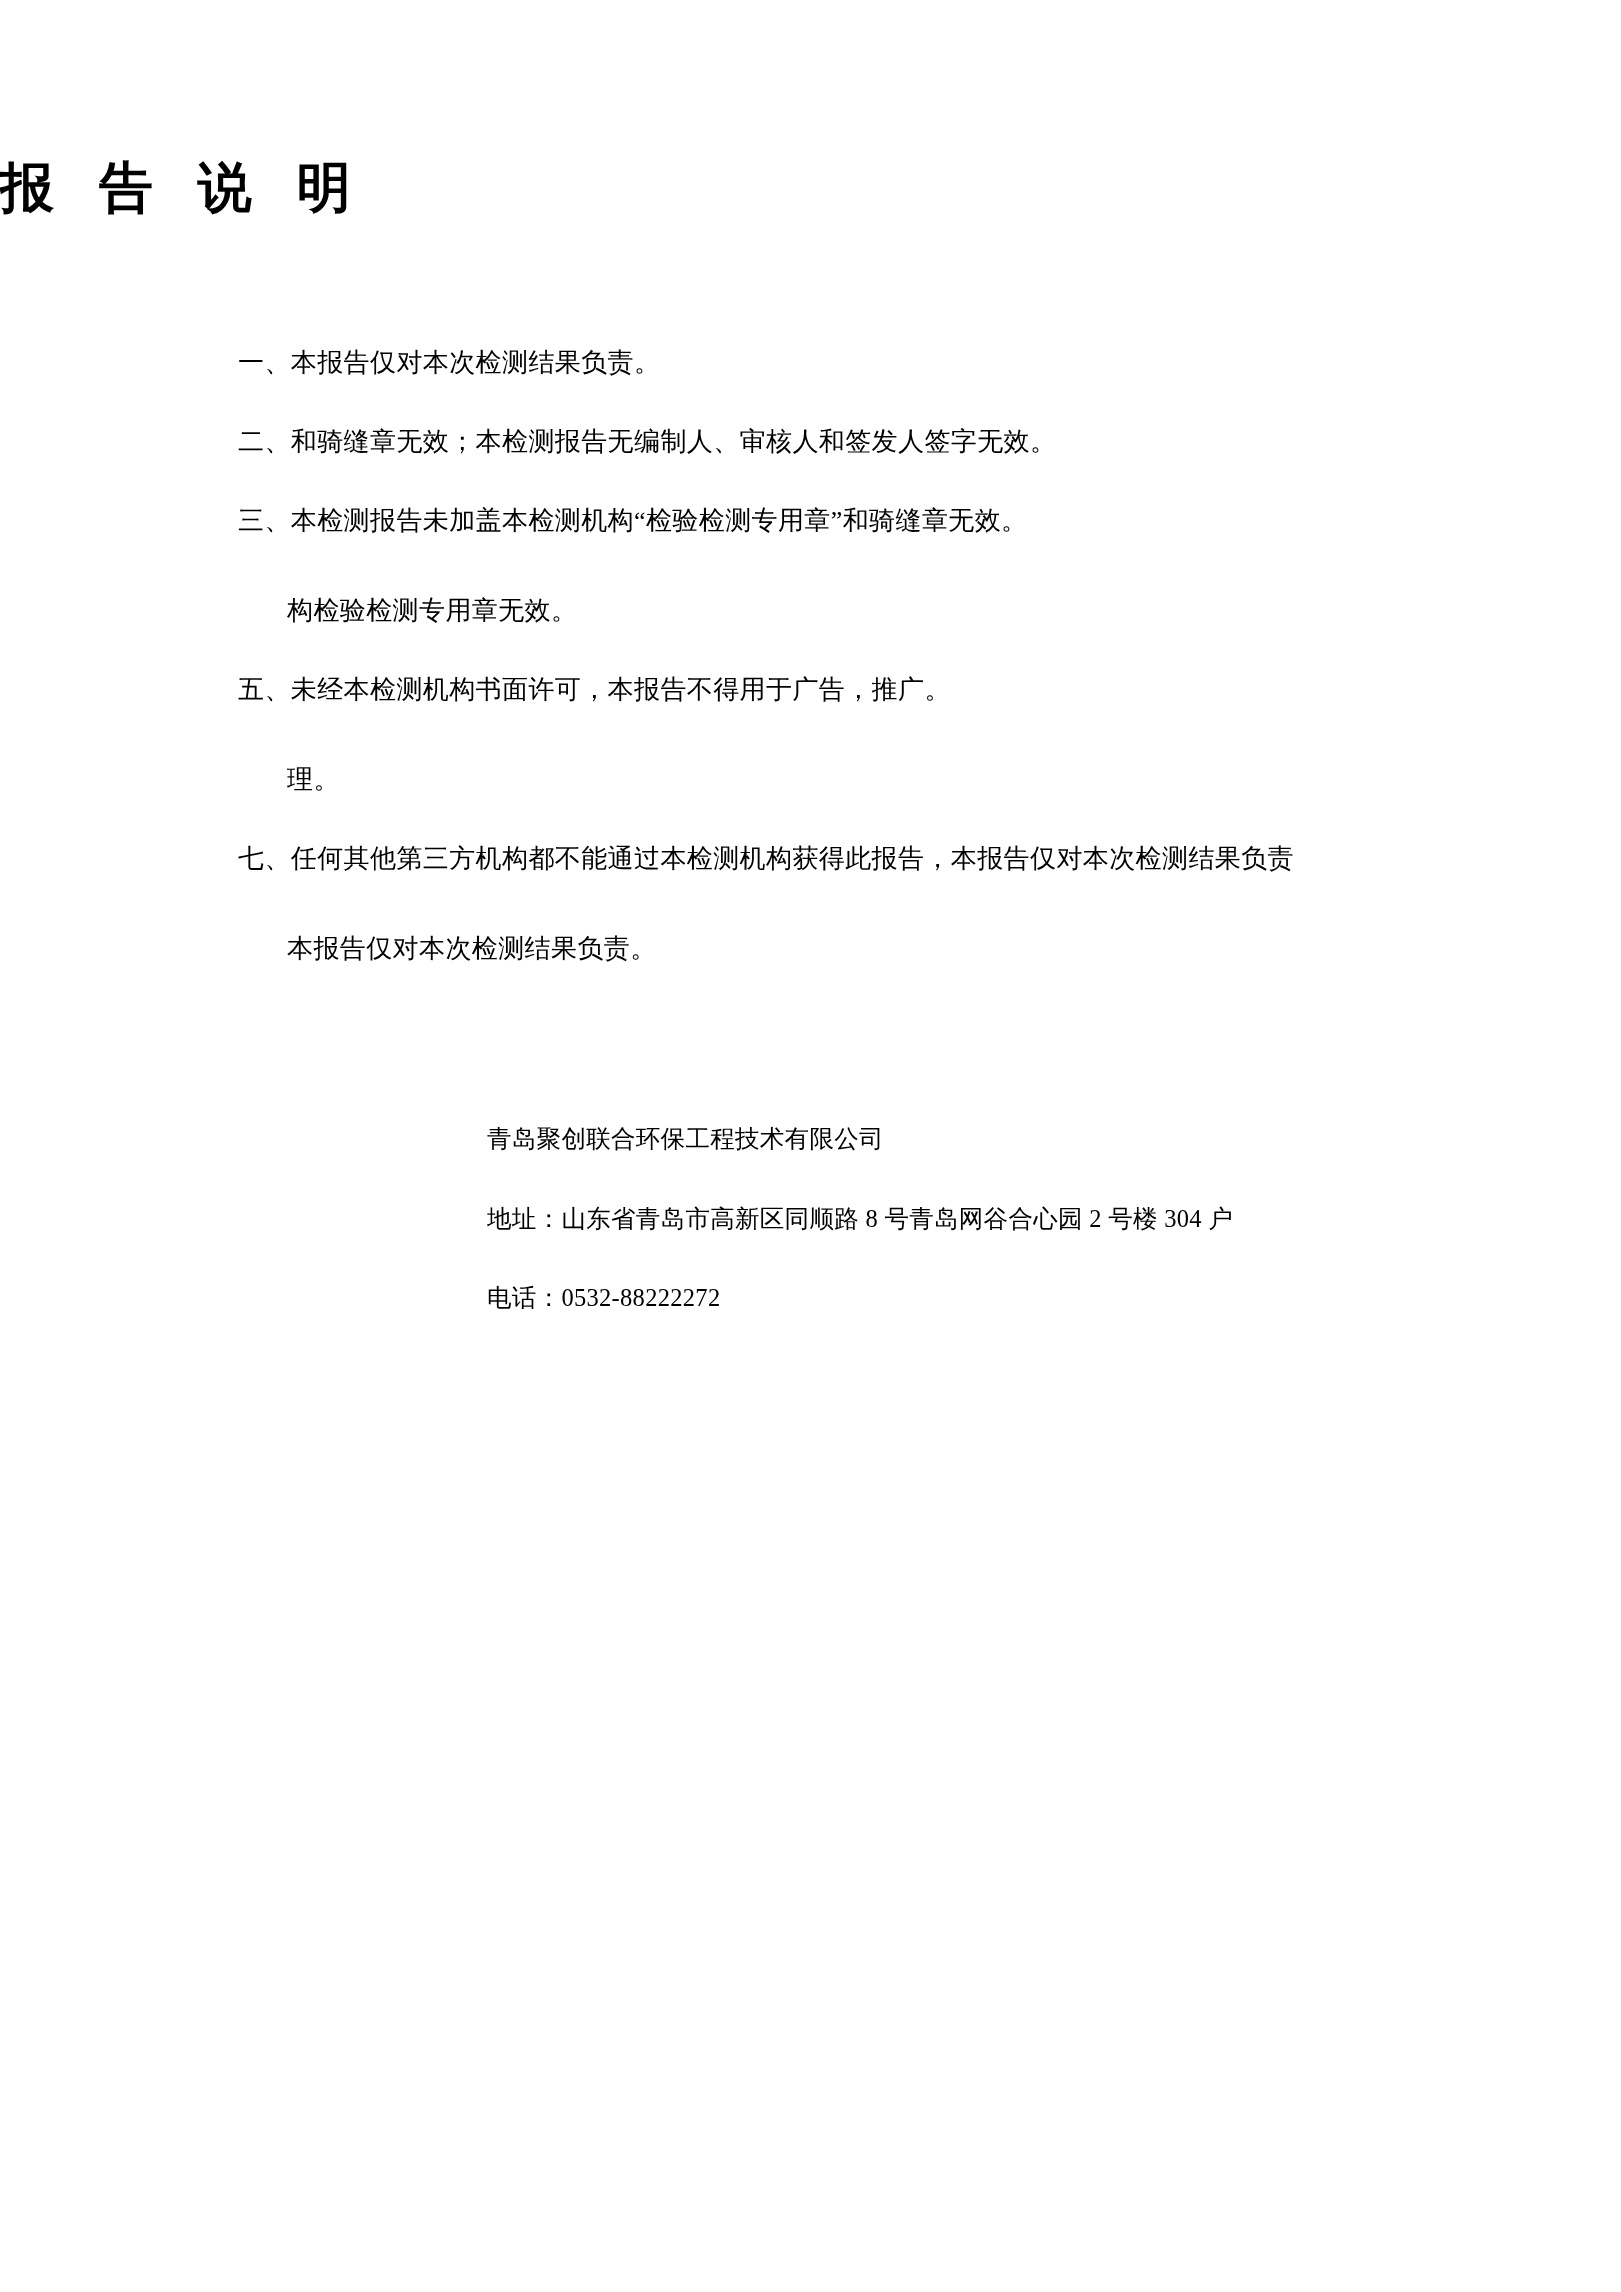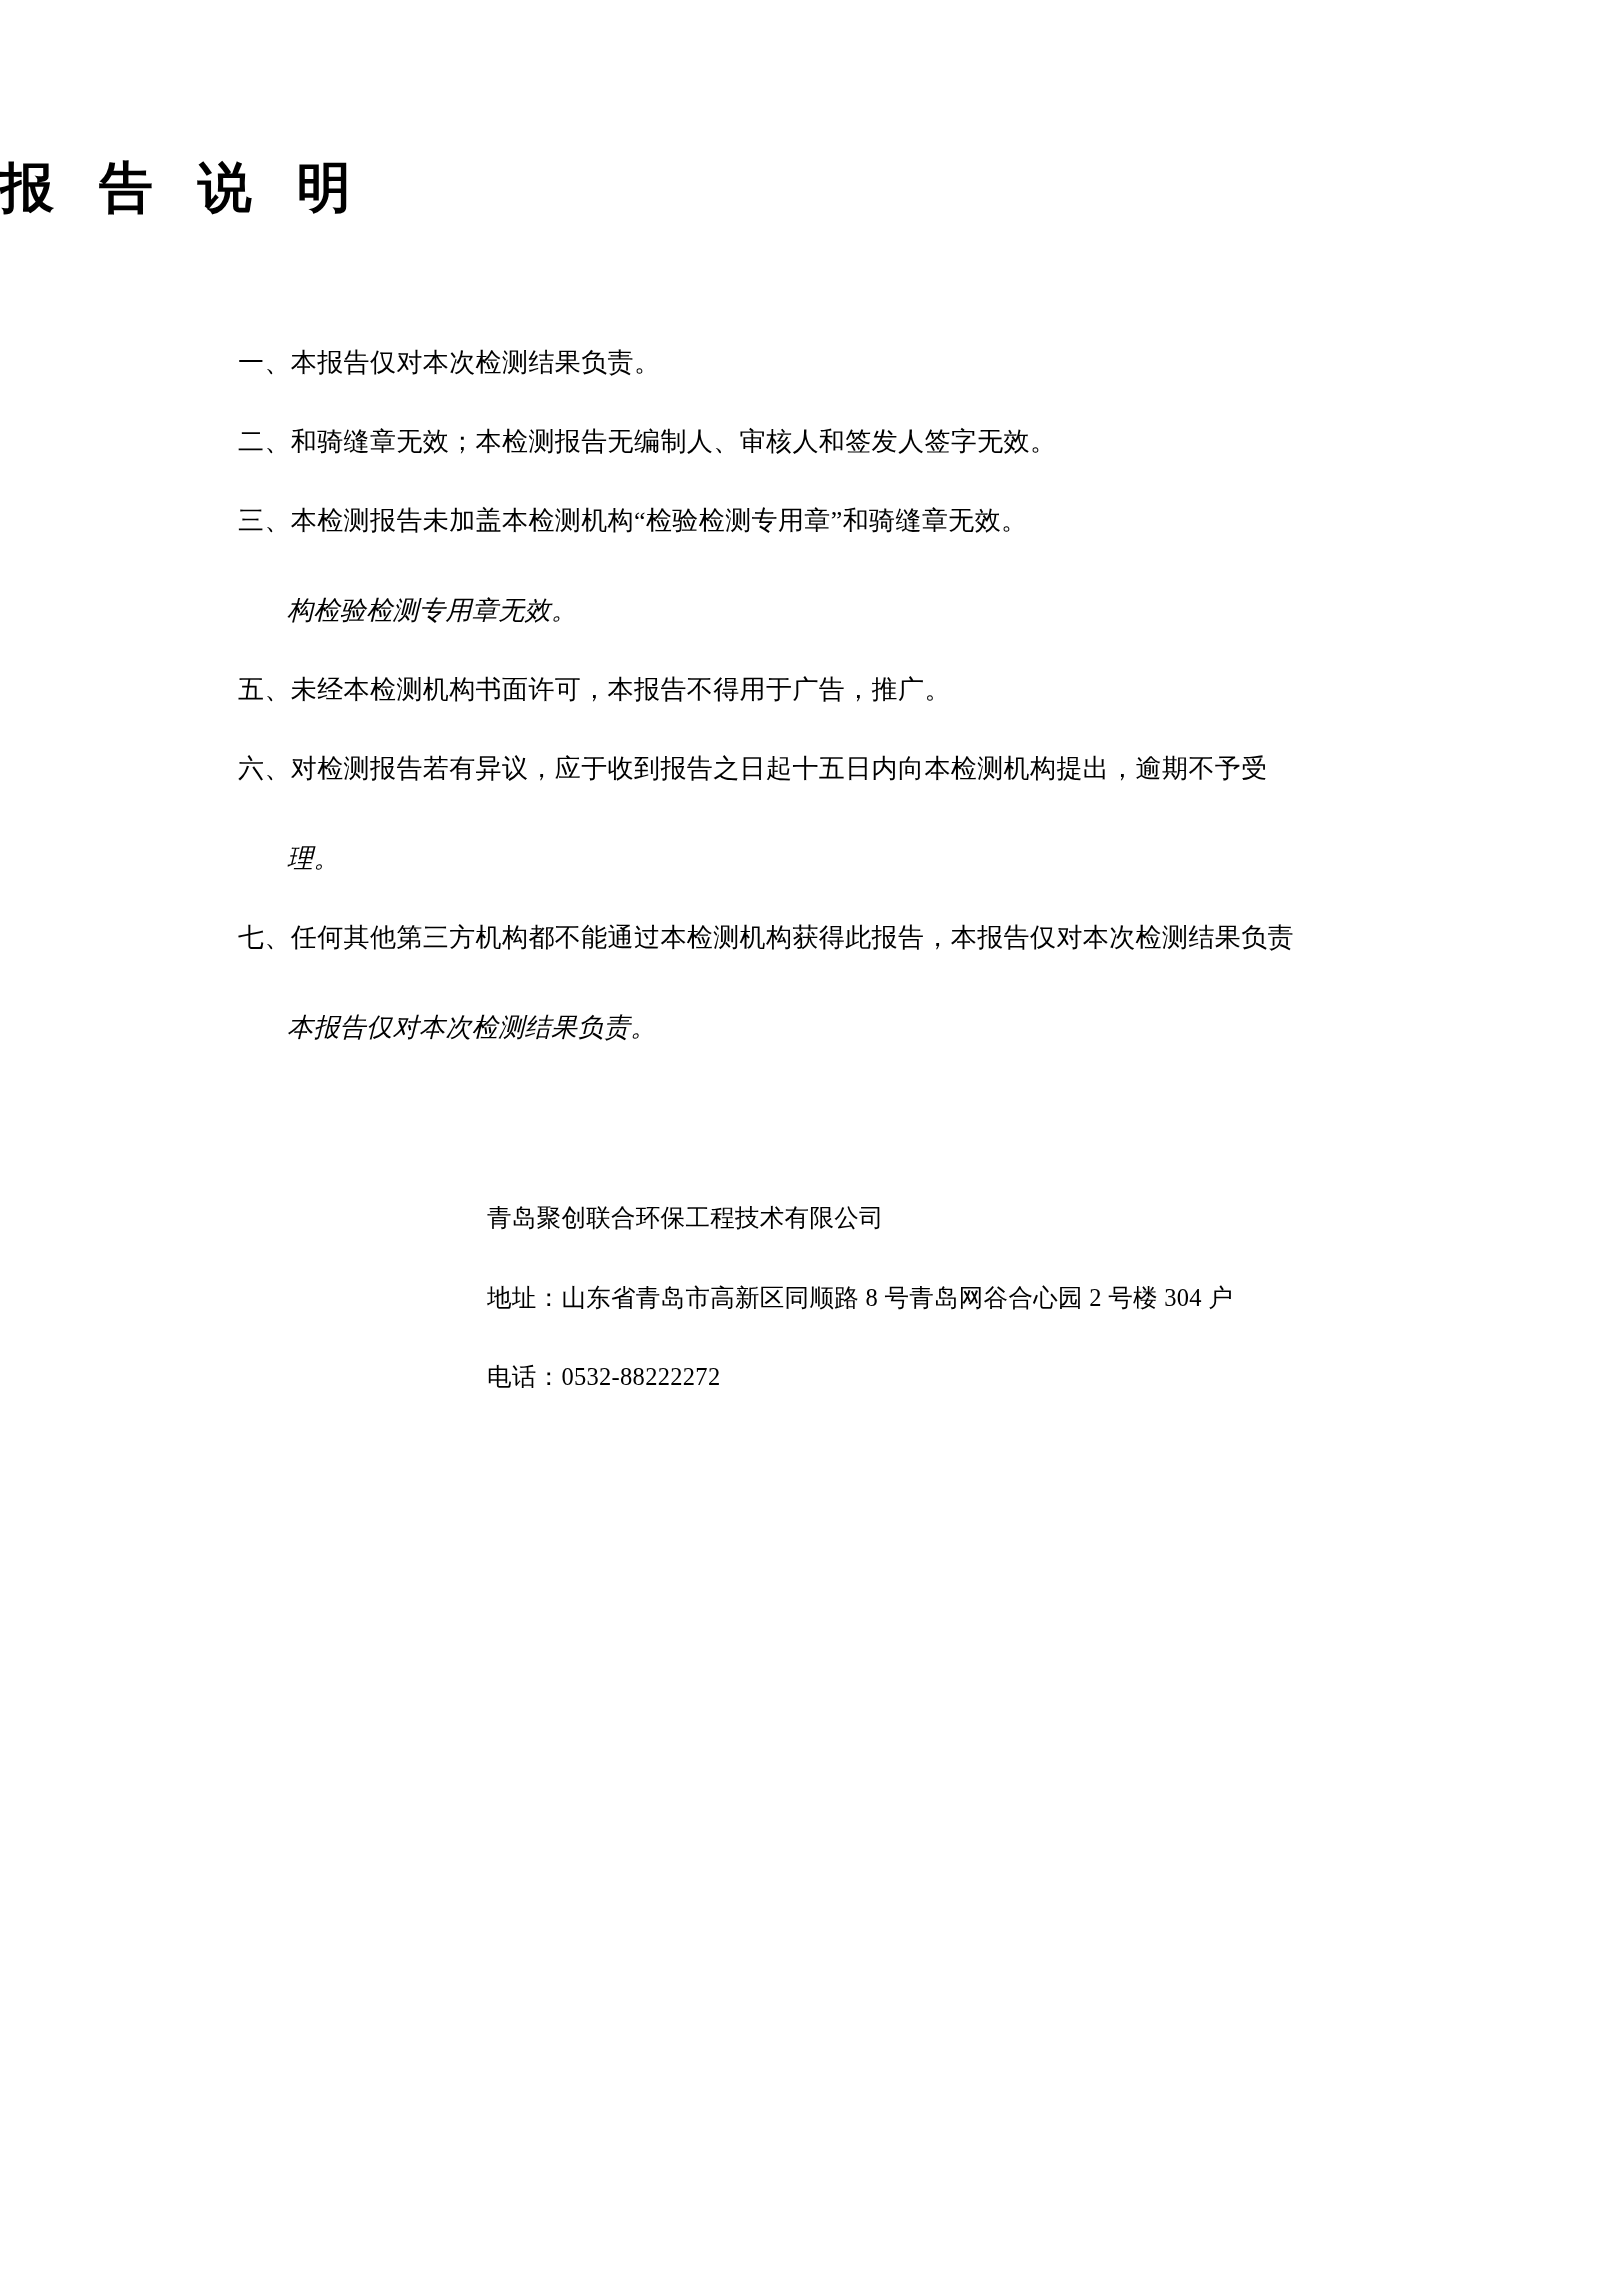--- a/index.html
+++ b/index.html
@@ -41,21 +41,20 @@
     line-height: 1.0;
     margin-bottom: 53px;
     text-align: justify;
     text-justify: inter-ideograph;
     letter-spacing: 0.4px;
   }
   .clause .line2 {
     display: block;
     margin-top: 64px;
     padding-left: 49px;
-    font-style: italic;
   }
   .footer {
     margin-top: 165px;
     padding-left: 487px;
   }
   .footer-line {
     font-size: 24.5px;
     line-height: 1.0;
     margin-bottom: 55px;
     letter-spacing: 0.3px;
@@ -85,21 +84,20 @@
 
     <p class="clause">
       <span class="line2">构检验检测专用章无效。</span>
     </p>
 
     <p class="clause">
       <span>五、未经本检测机构书面许可，本报告不得用于广告，推广。</span>
     </p>
 
     <p class="clause">
-      <span>六、对检测报告若有异议，应于收到报告之日起十五日内向本检测机构提出，逾期不予受</span>
       <span class="line2">理。</span>
     </p>
 
     <p class="clause">
       <span>七、任何其他第三方机构都不能通过本检测机构获得此报告，本报告仅对本次检测结果负责</span>
       <span class="line2">本报告仅对本次检测结果负责。</span>
     </p>
 
   </div>
 

